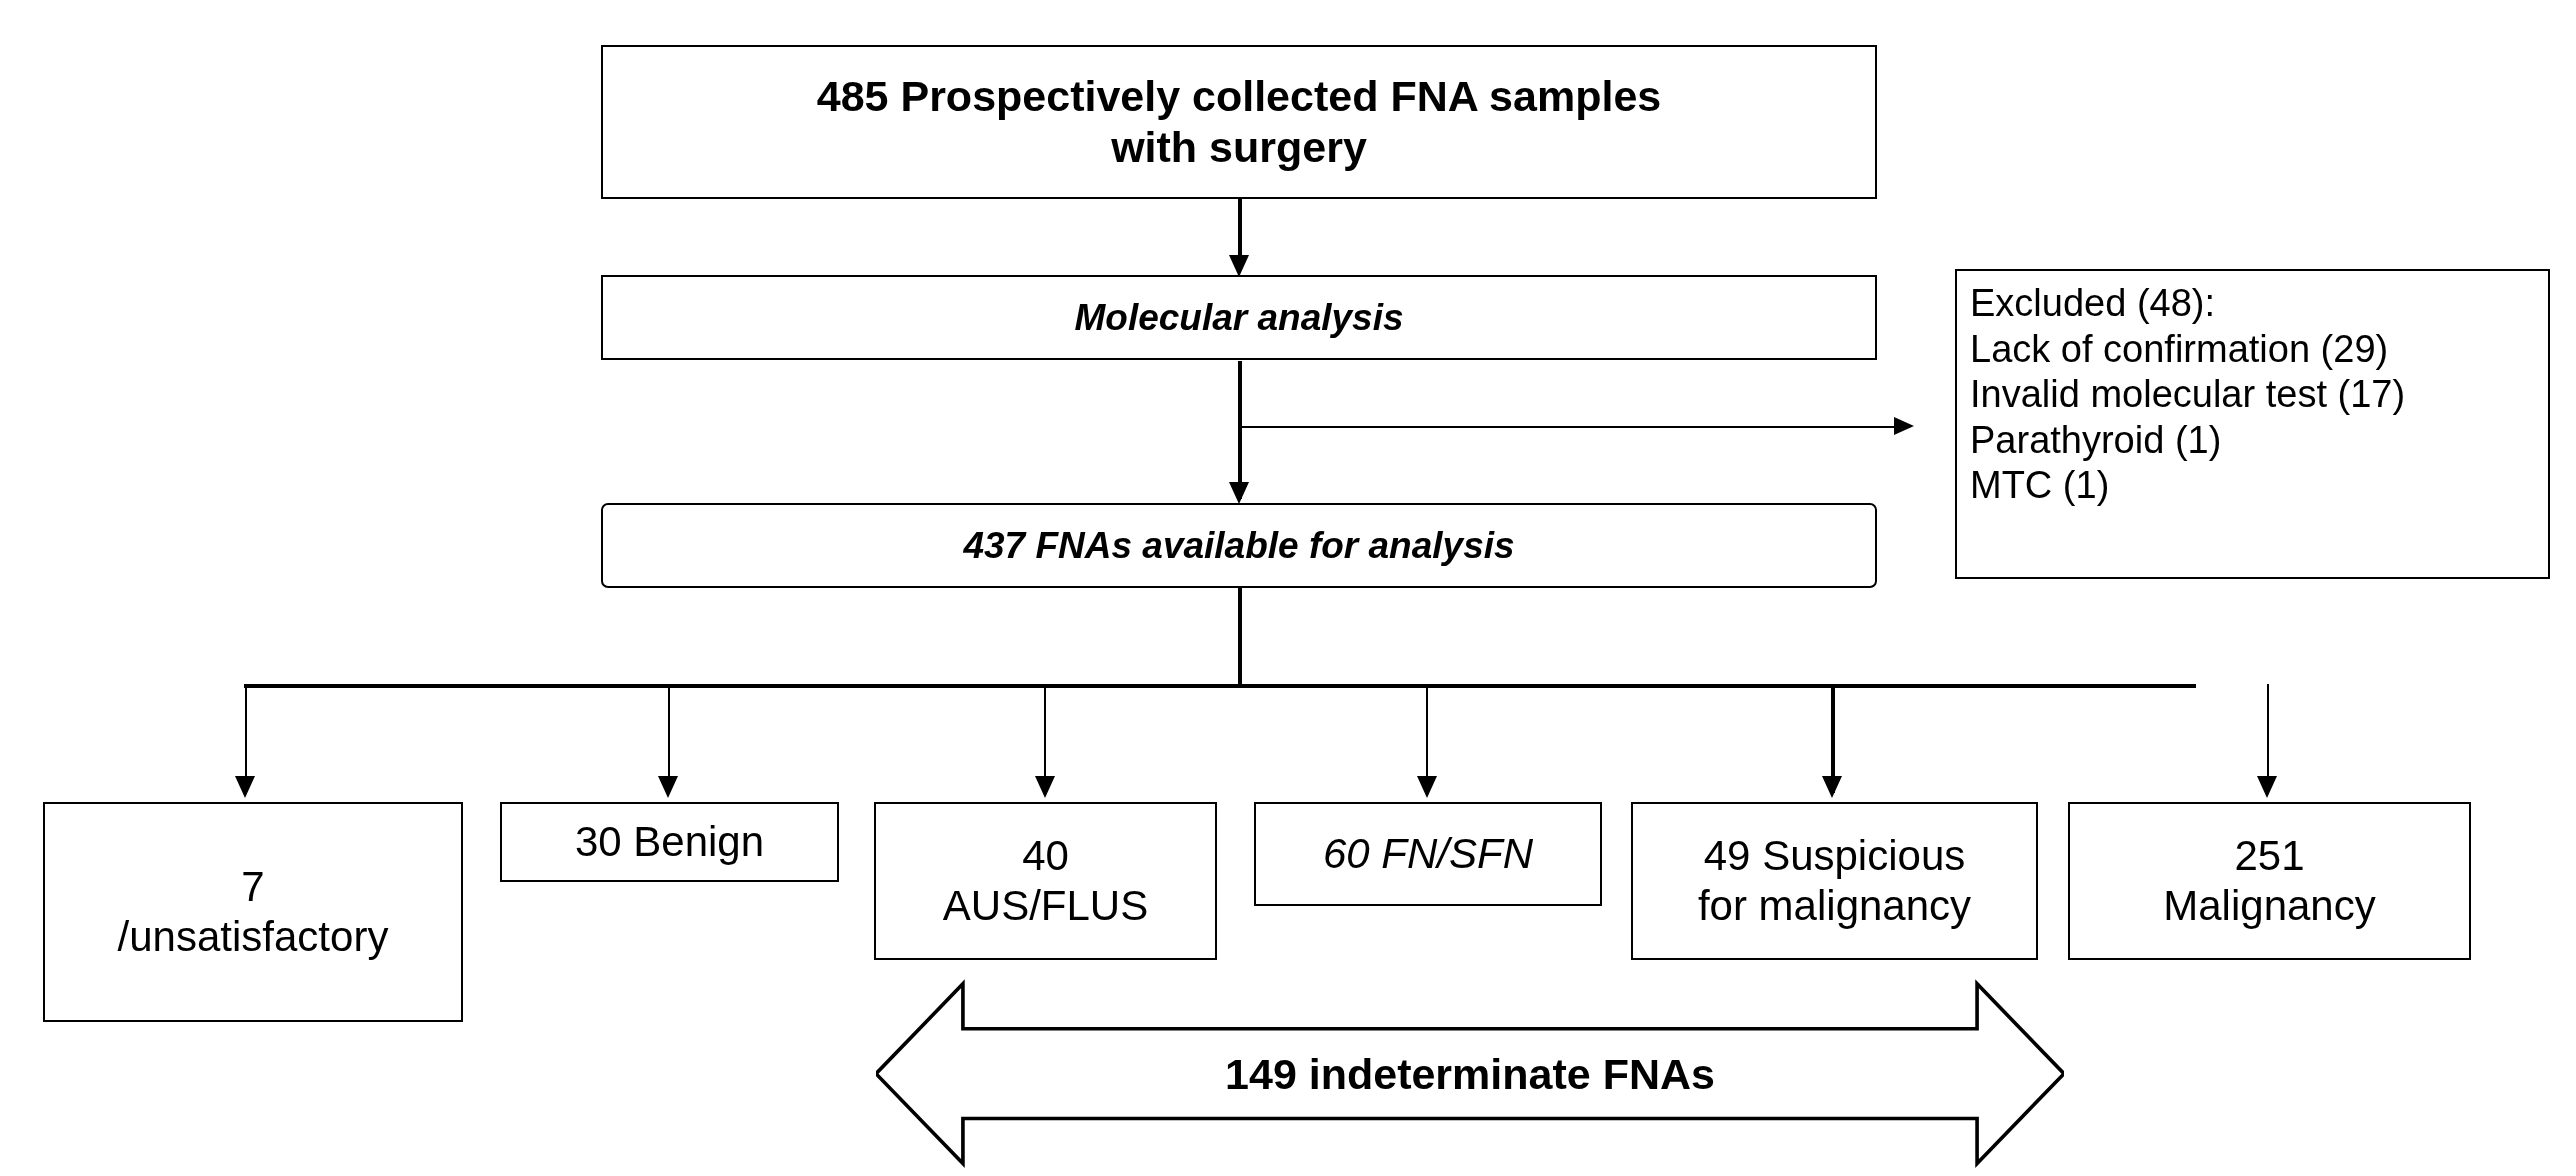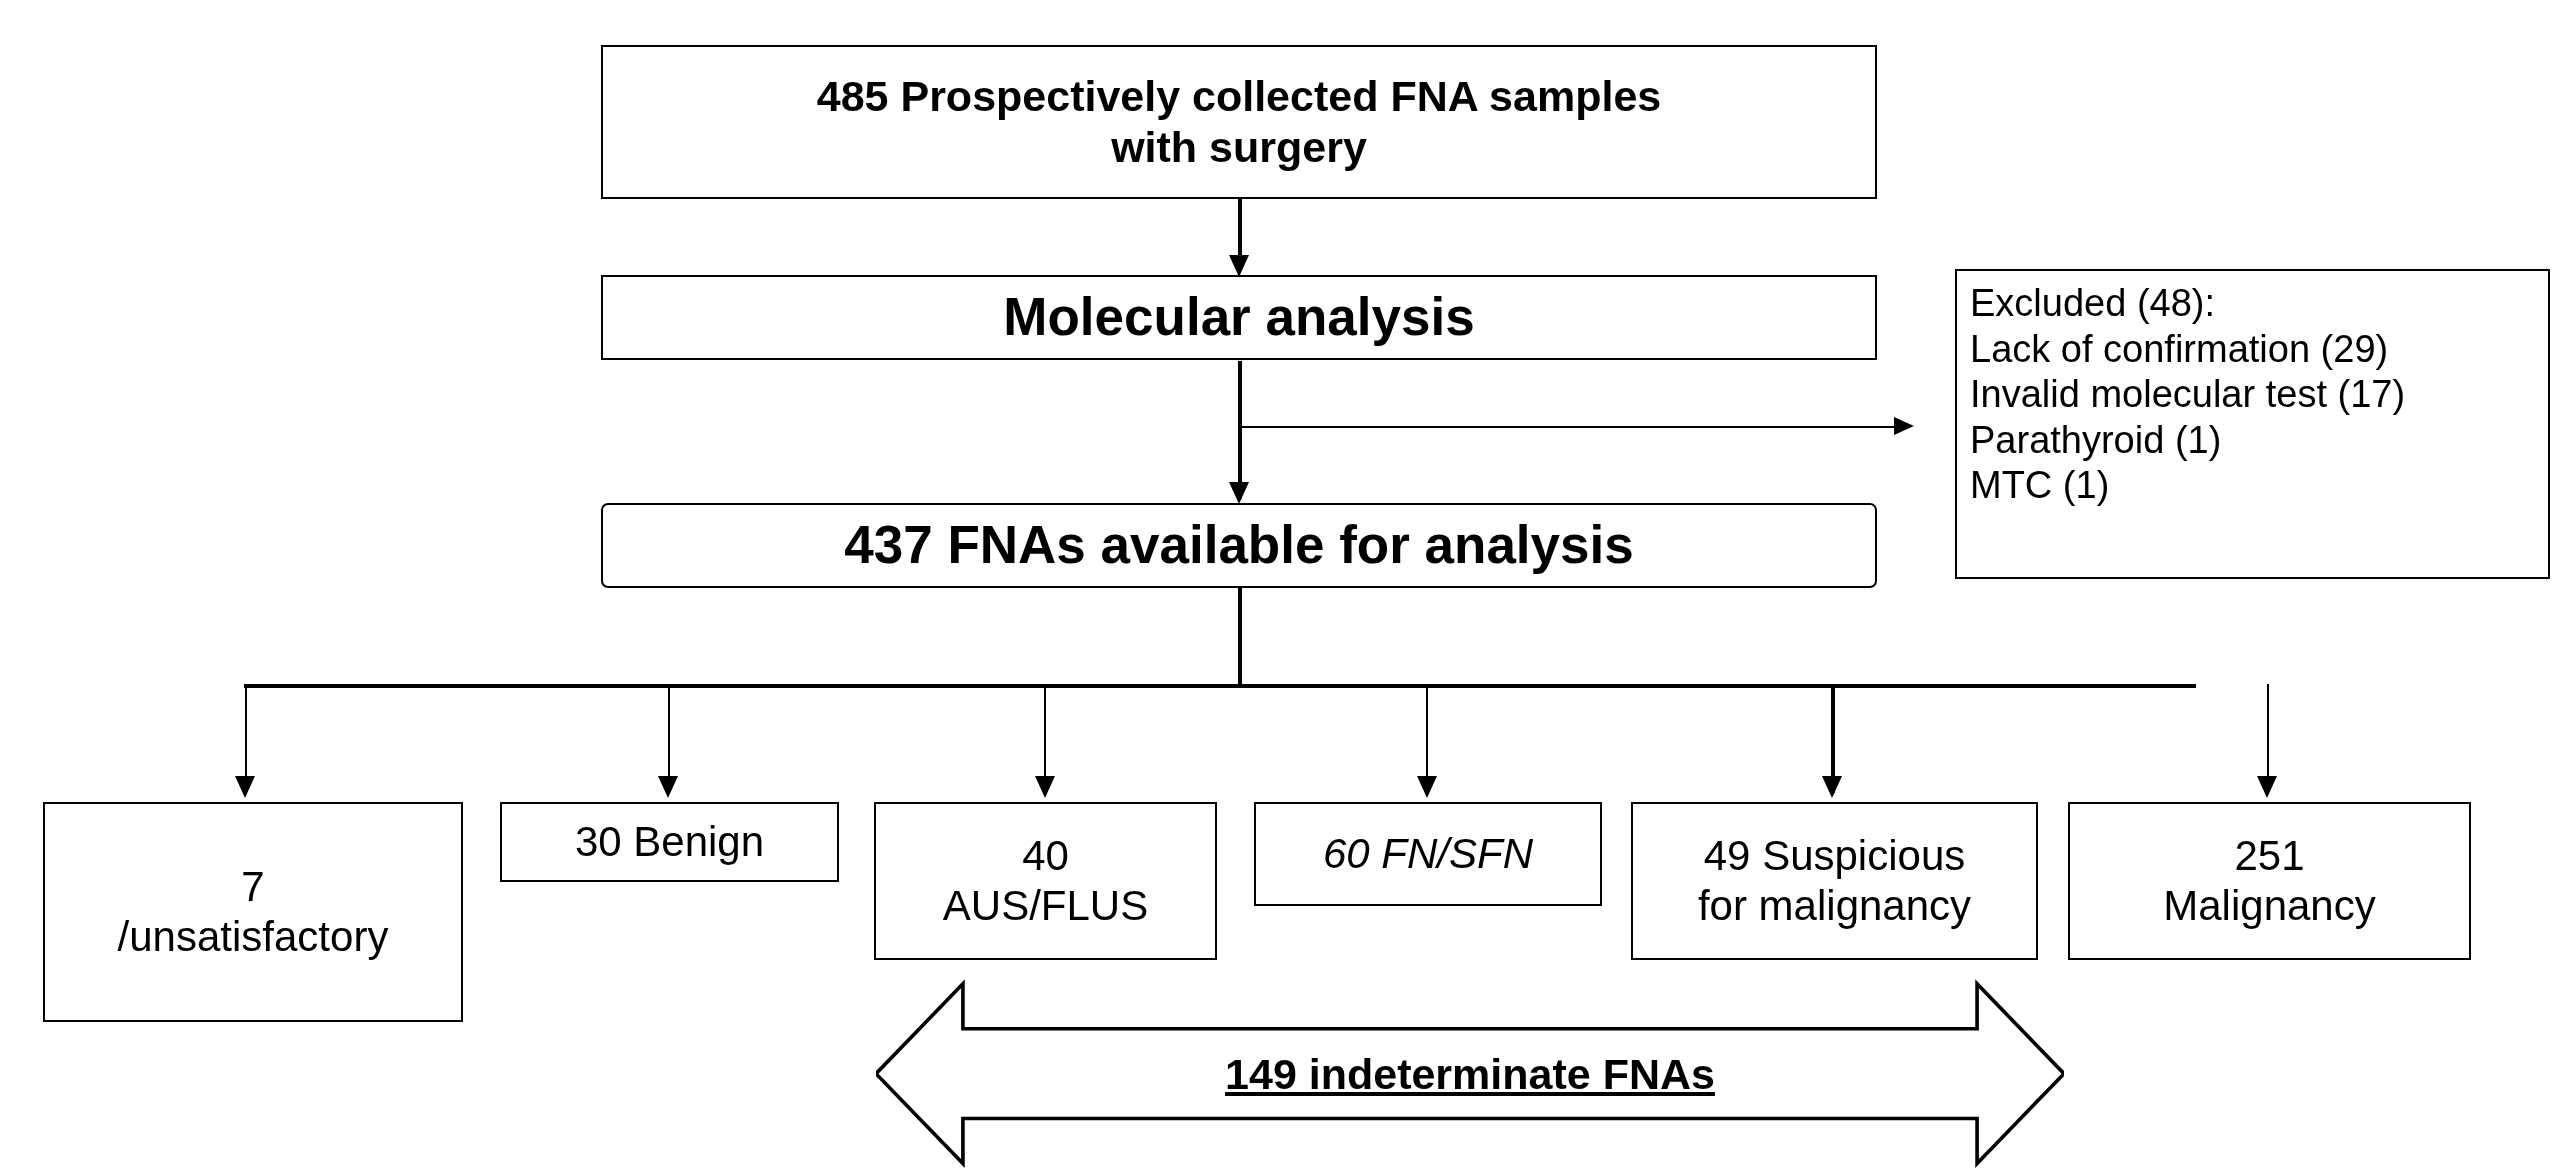--- a/index.html
+++ b/index.html
@@ -29,21 +29,21 @@
     text-align: center;
     line-height: 1.18;
   }
   .node .inner {
     width: 100%;
     padding: 0 7.2px;
     box-sizing: border-box;
   }
   .bold  { font-weight: bold; }
   .fs-top   { font-size: 43px; }
-  .fs-mid   { font-size: 53px; }
+  .fs-mid   { font-size: 37px; font-style: italic; }
   .fs-leaf  { font-size: 42px; }
   .fs-excl  { font-size: 38px; }
 
   
   #excluded-box {
     position: absolute;
     box-sizing: border-box;
     border: 2.2px solid #000000;
     background: #ffffff;
     padding: 10px 11.6px 7.2px 13px;
@@ -202,16 +202,16 @@
   <div class="node fs-leaf" style="left:2068px; top:802px; width:403px; height:158px;">
     <div class="inner">
       <div>251</div>
       <div>Malignancy</div>
     </div>
   </div>
 
   <svg id="indeterminate-arrow" style="left:876px; top:978px;" width="1188" height="192" viewBox="0 0 1640 265">
     <polygon points="0,132 120,8 120,70 1520,70 1520,8 1640,132 1520,256 1520,194 120,194 120,256" fill="#ffffff" stroke="#000000" stroke-width="5"></polygon>
   </svg>
-  <div id="indeterminate-label" style="left:876px; top:978px; width:1188px; height:192px;text-decoration:underline;">149 indeterminate FNAs</div>
+  <div id="indeterminate-label" style="left:876px; top:978px; width:1188px; height:192px;">149 indeterminate FNAs</div>
 
 </div>
 
 
 </body></html>

